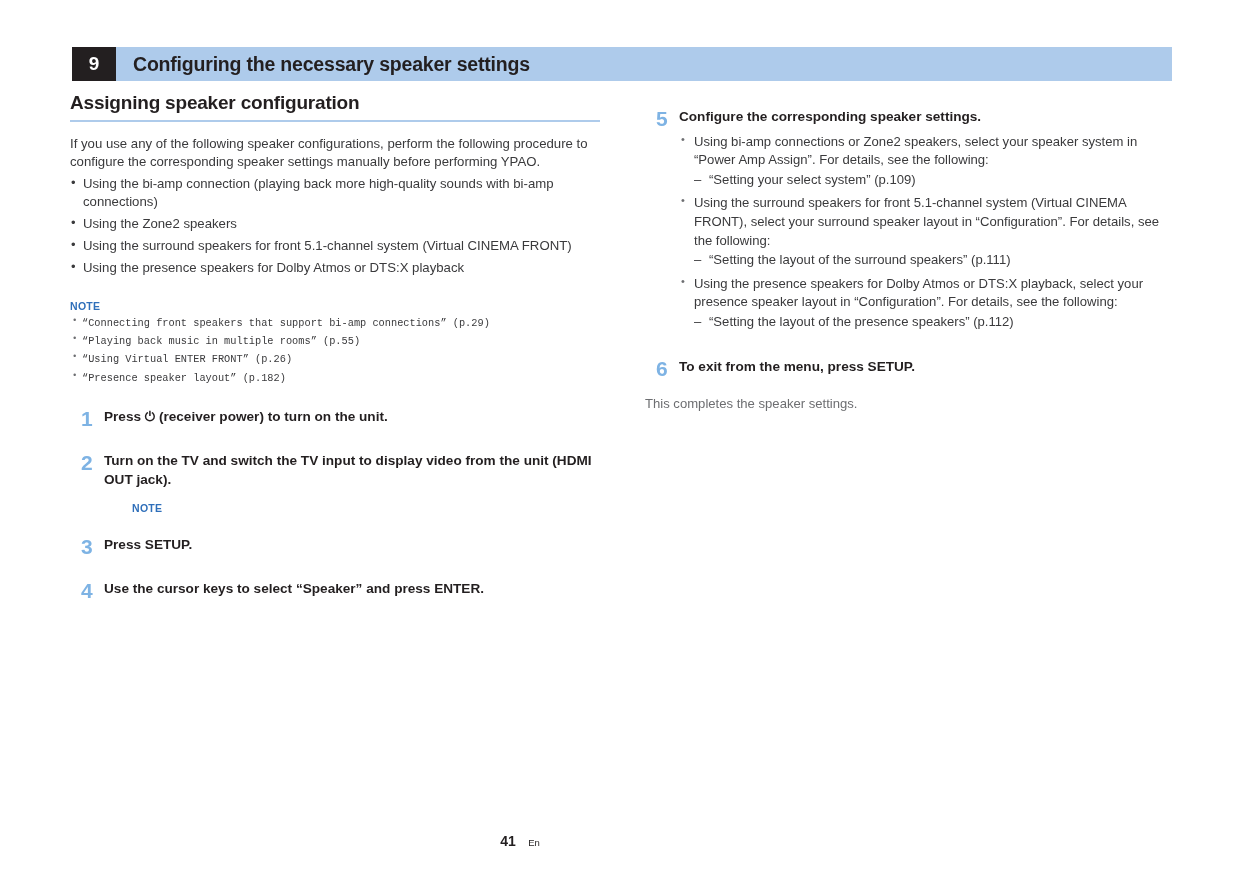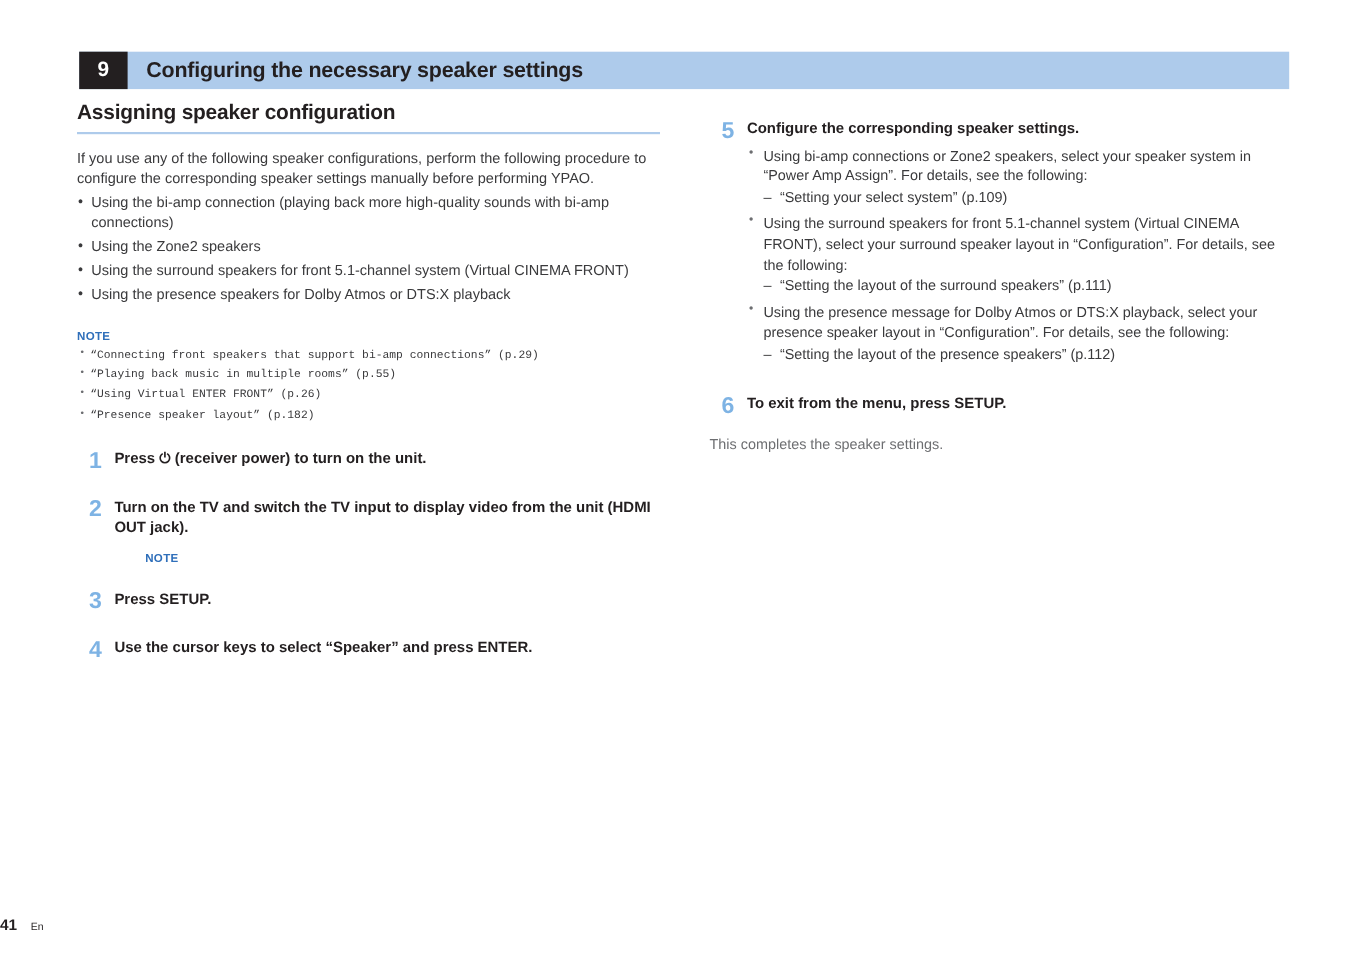--- a/index.html
+++ b/index.html
@@ -227,20 +227,21 @@
     margin-top: 16px;
     margin-left: 0;
   }
 
   
   .footer {
     position: absolute;
     left: 0;
     top: 832px;
     width: 1040px;
+    text-align: center;
   }
   .footer-page {
     font-size: 14px;
     font-weight: bold;
     color: #231f20;
   }
   .footer-lang {
     font-size: 9.5px;
     color: #231f20;
     margin-left: 8px;
@@ -328,21 +329,21 @@
               <li>“Setting your select system” (p.109)</li>
             </ul>
           </li>
           <li>
             <span>Using the surround speakers for front 5.1-channel system (Virtual CINEMA FRONT), select your surround speaker layout in “Configuration”. For details, see the following:</span>
             <ul class="dash-list">
               <li>“Setting the layout of the surround speakers” (p.111)</li>
             </ul>
           </li>
           <li>
-            <span>Using the presence message for Dolby Atmos or DTS:X playback, select your presence speaker layout in “Configuration”. For details, see the following:</span>
+            <span>Using the presence speakers for Dolby Atmos or DTS:X playback, select your presence speaker layout in “Configuration”. For details, see the following:</span>
             <ul class="dash-list">
               <li>“Setting the layout of the presence speakers” (p.112)</li>
             </ul>
           </li>
         </ul>
       </div>
     </div>
 
     <div class="step" style="margin-top:26px">
       <div class="step-num">6</div>

